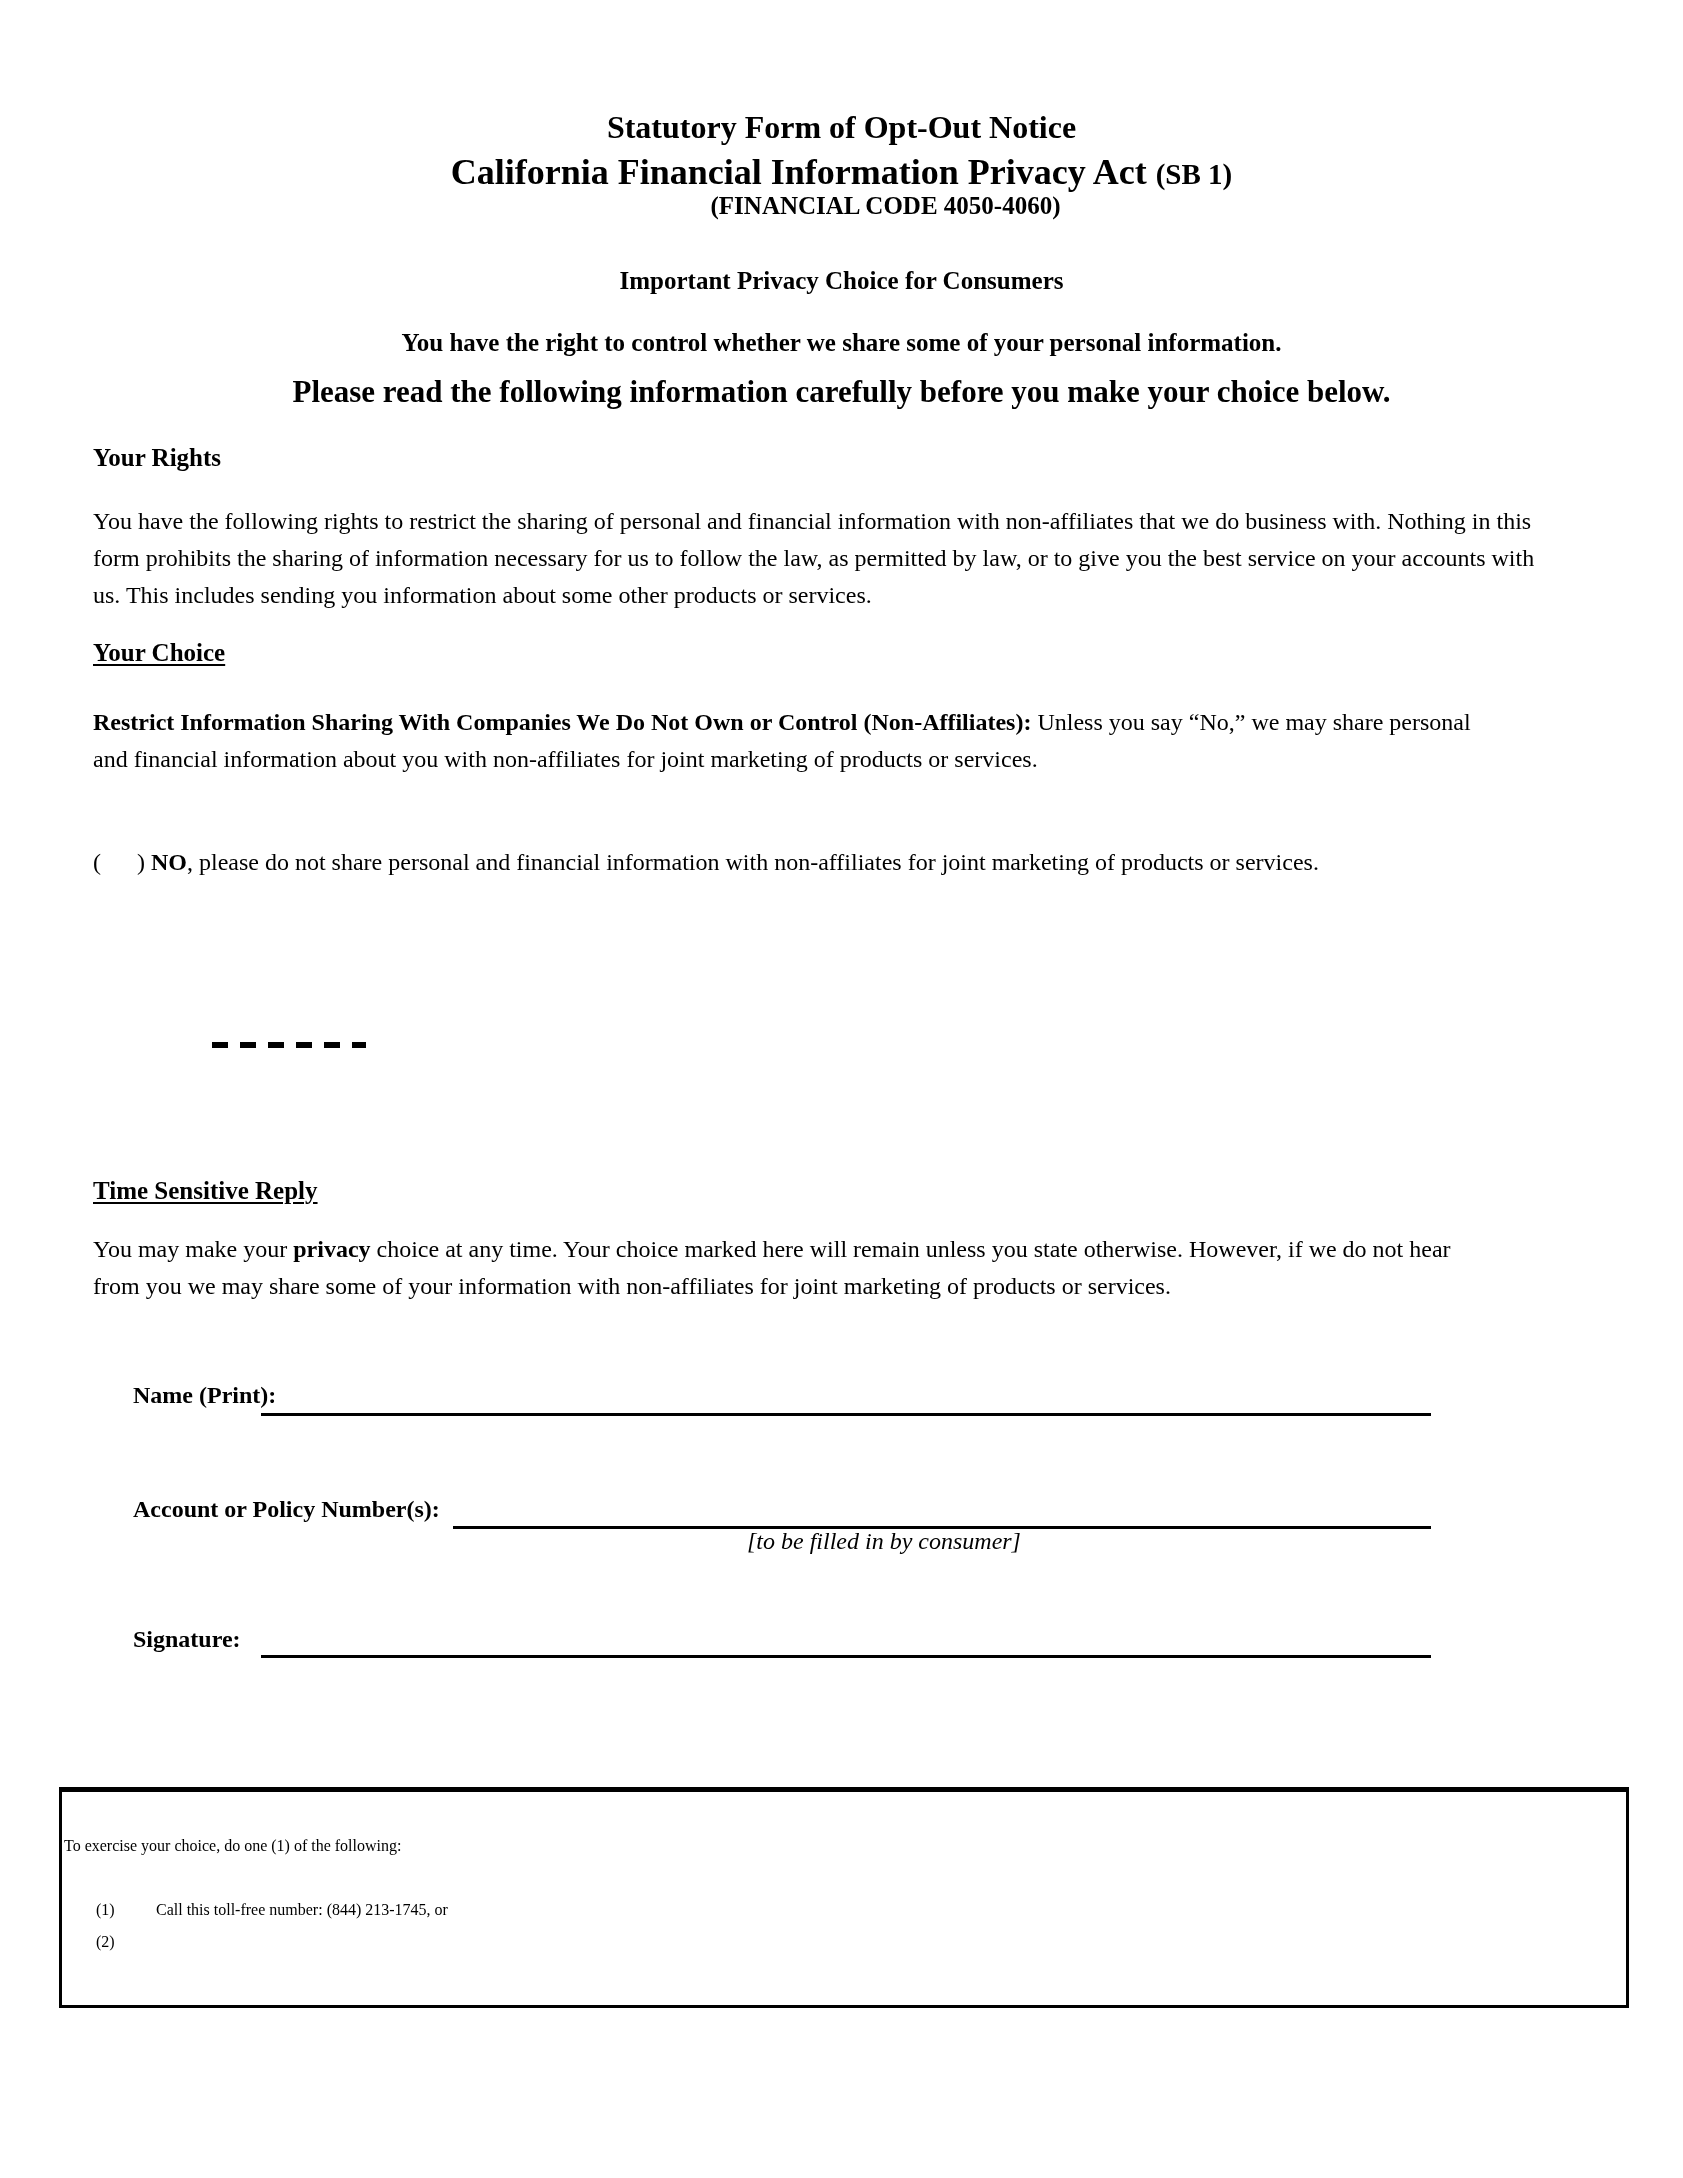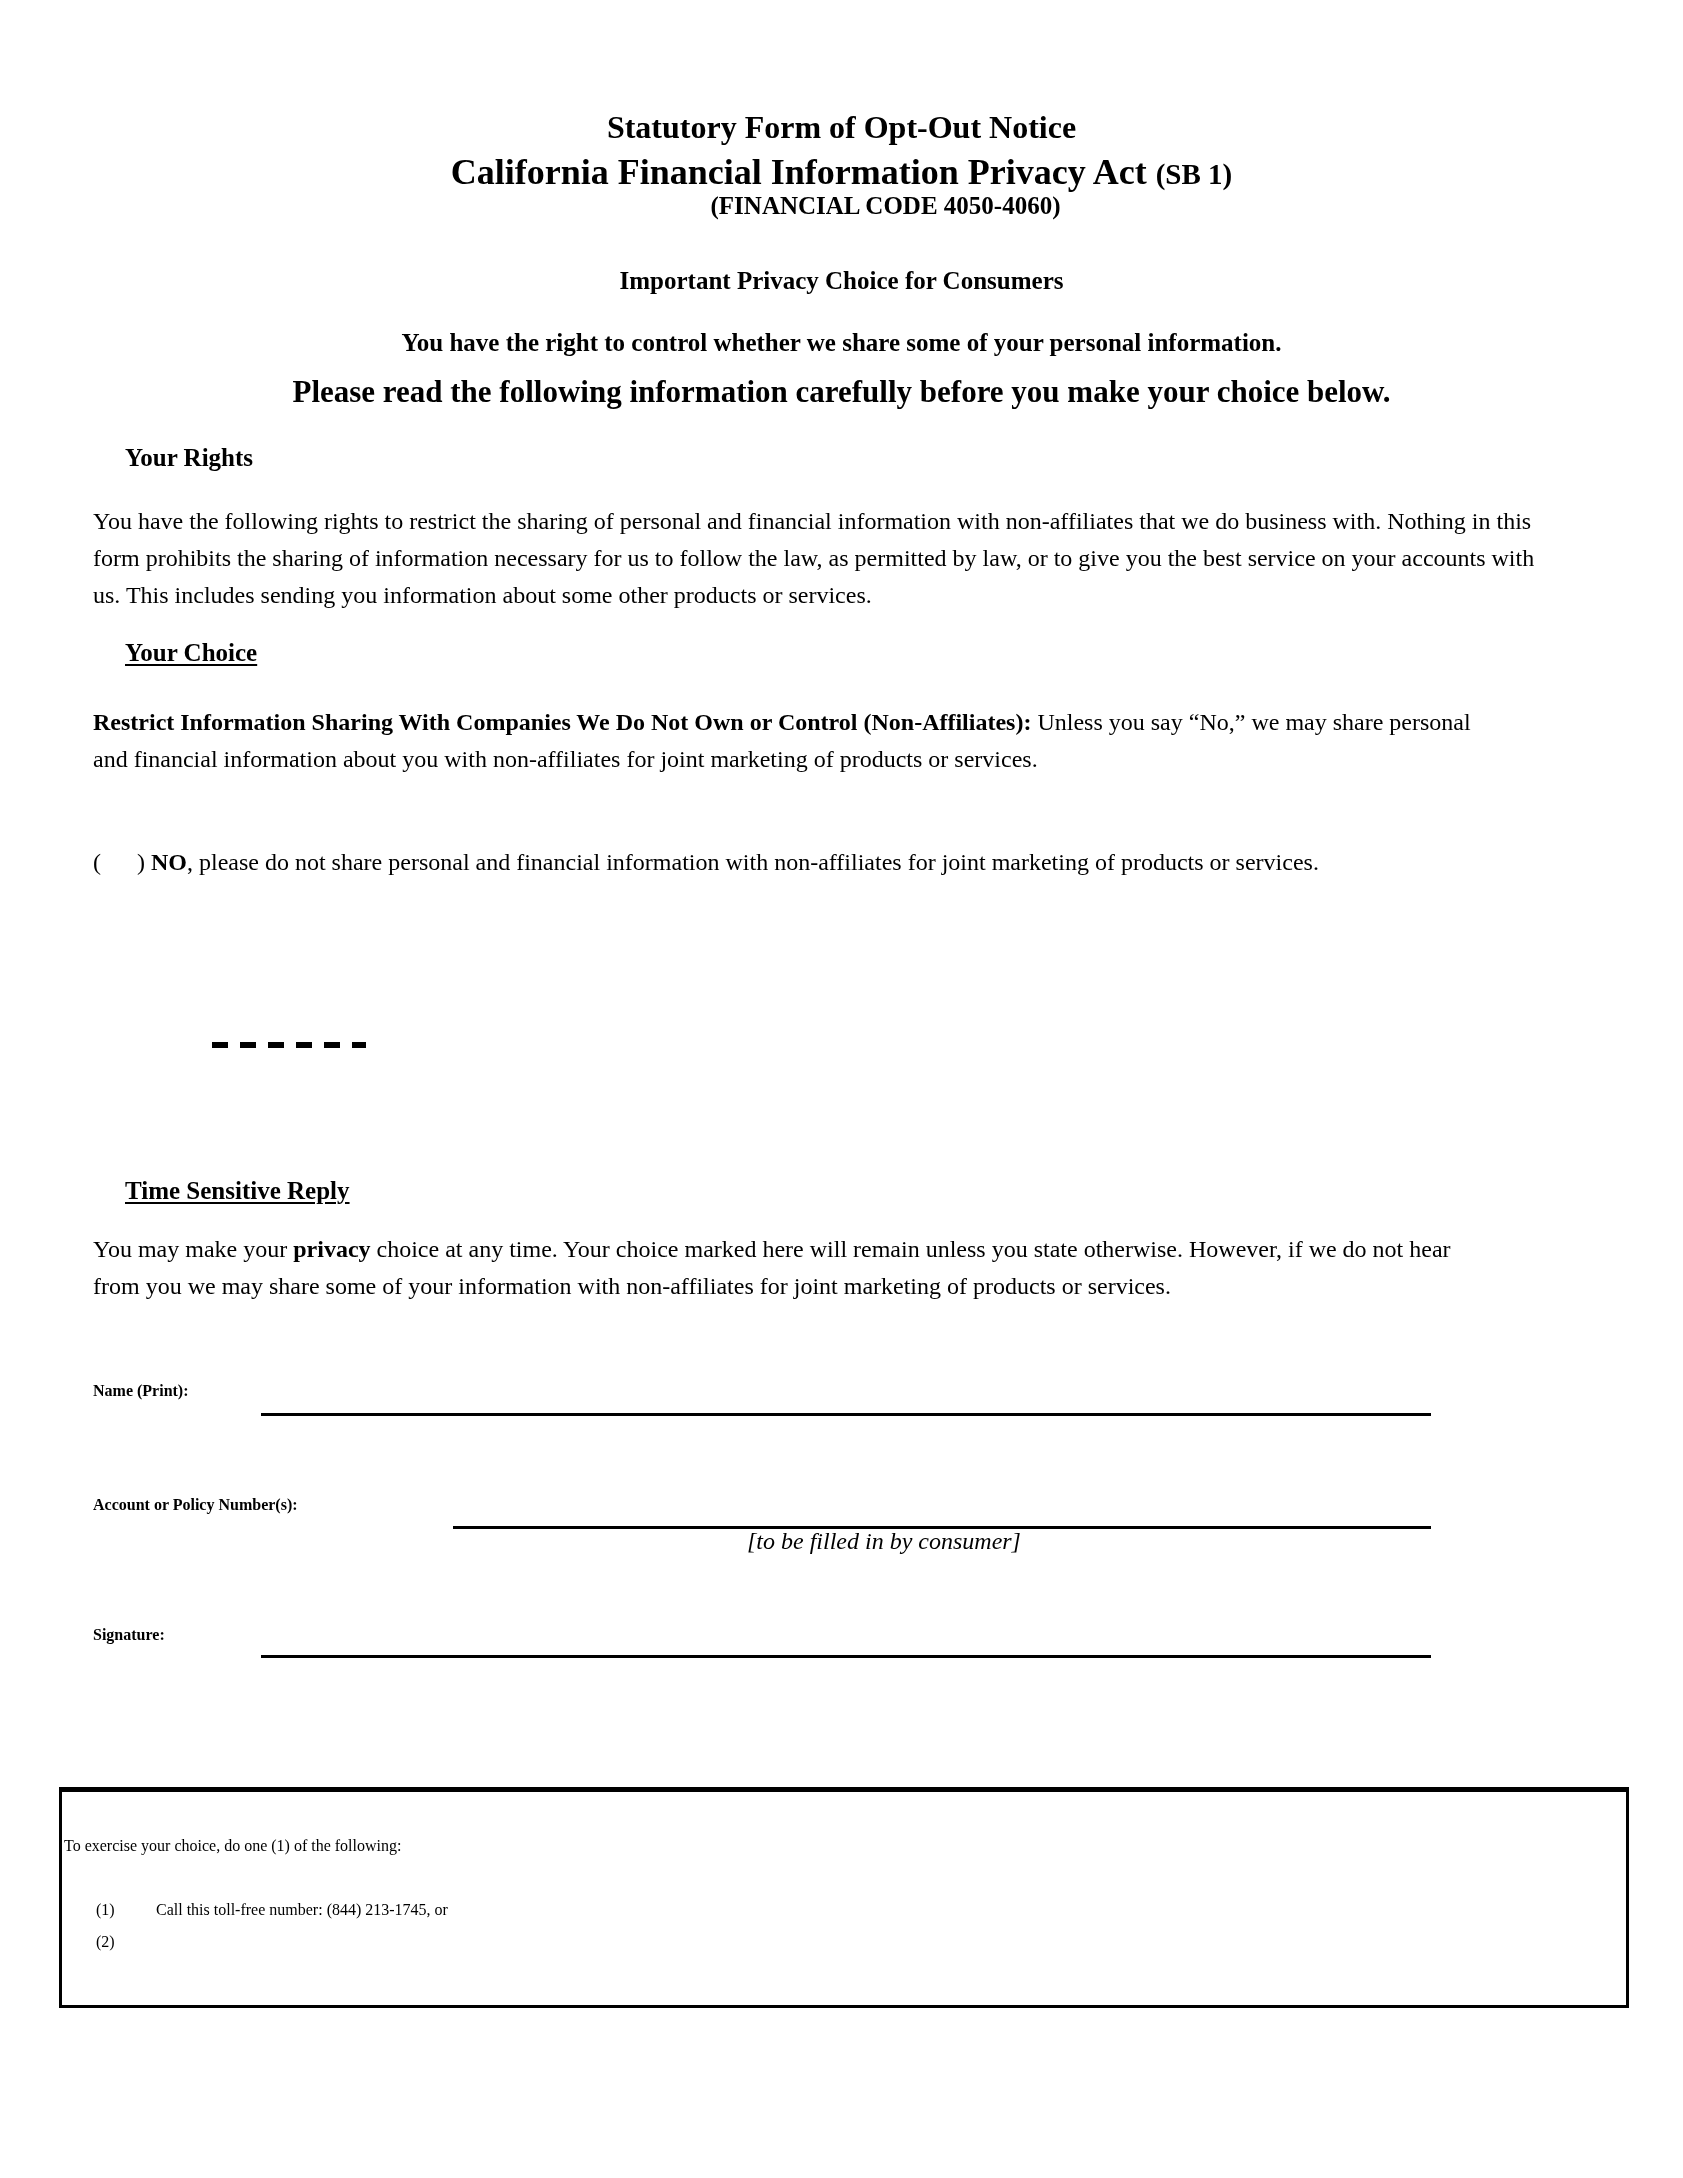--- a/index.html
+++ b/index.html
@@ -7,25 +7,25 @@
   .abs { position:absolute; }
   .center { left:0; width:1683px; text-align:center; }
   .t1 { top:109px; font-size:32px; font-weight:bold; }
   .t2 { top:151px; font-size:36px; font-weight:bold; }
   .t2 .sb { font-size:29px; }
   .t3 { top:192px; font-size:25px; font-weight:bold;padding-left:44px; }
   .t4 { top:267px; font-size:25px; font-weight:bold; }
   .t5 { top:329px; font-size:25px; font-weight:bold; }
   .t6 { top:374px; font-size:31px; font-weight:bold; }
   .lm { left:93px; }
-  .h { font-size:25px; font-weight:bold;margin-left:32px; }
+  .h { font-size:25px; font-weight:bold; }
   .u { text-decoration:underline; text-underline-offset:3px; text-decoration-thickness:2px; }
   .p { font-size:24px; line-height:37px; width:1485px; }
   .dashes { left:212px; top:1042px; width:154px; height:6px; background:repeating-linear-gradient(90deg,#000 0 16px,transparent 16px 28px); }
-  .lbl { font-size:16px; font-weight:bold; }
+  .lbl { font-size:24px; font-weight:bold;margin-left:40px; }
   .line { height:3px; background:#000; }
   .hint { font-size:24px; font-style:italic; }
   .box { left:59px; top:1787px; width:1564px; height:213px; border:3px solid #000; border-top-width:5px; }
   .bx { font-size:16px;text-align:right; }
 </style>
 </head>
 <body>
 
 <div class="abs center t1">Statutory Form of Opt-Out Notice</div>
 <div class="abs center t2"><span>California Financial Information Privacy Act</span> <span class="sb">(SB 1)</span></div>

